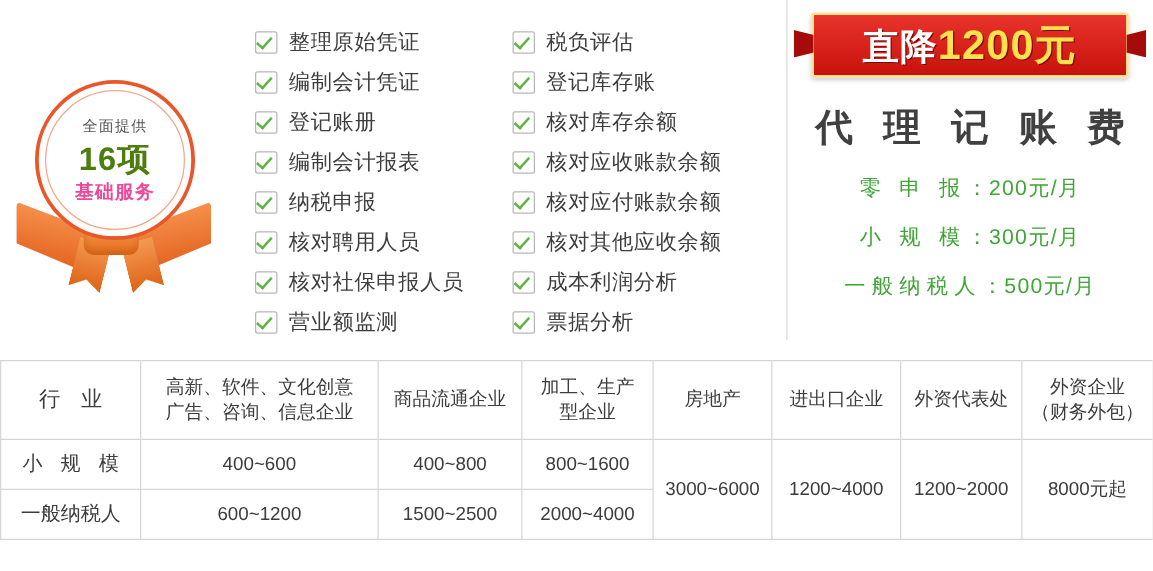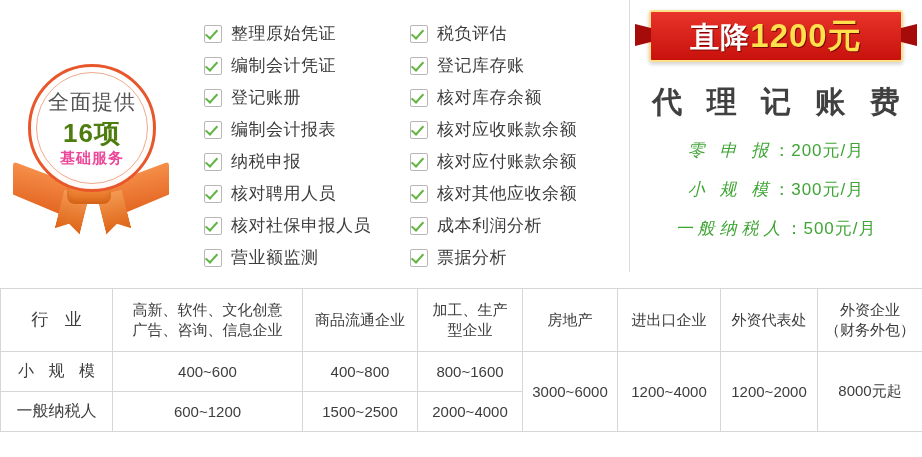--- a/index.html
+++ b/index.html
@@ -68,21 +68,21 @@
     top: 8px;
     width: 128px;
     height: 128px;
     display: flex;
     flex-direction: column;
     align-items: center;
     justify-content: center;
     text-align: center;
   }
   .seal-line1 {
-    font-size: 21px;
+    font-size: 12px;
     color: #555555;
     letter-spacing: 1px;
     margin-bottom: 3px;
   }
   .seal-line2 {
     font-size: 26px;
     font-weight: bold;
     color: #4d7c0f;
     letter-spacing: 1px;
     line-height: 1.1;
@@ -240,21 +240,21 @@
     color: #404040;
     letter-spacing: 8px;
     text-indent: 8px;
   }
   .price-row {
     margin-top: 16px;
     font-size: 17px;
     color: #3fa535;
     letter-spacing: 1px;
   }
-  .price-row .lbl { letter-spacing: 5px; font-style: italic; }
+  .price-row .lbl { letter-spacing: 5px; }
 
   
   .table-wrap {
     position: absolute;
     left: 0;
     top: 288px;
     width: 922px;
   }
   table.rates {
     border-collapse: collapse;

